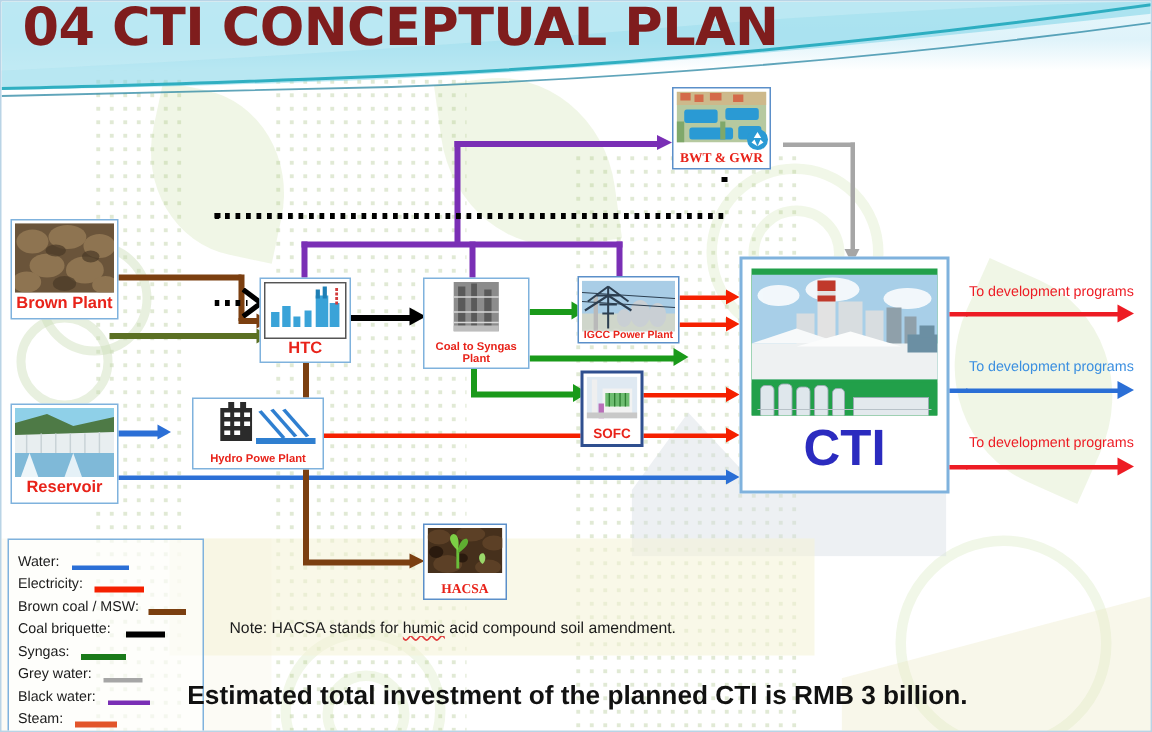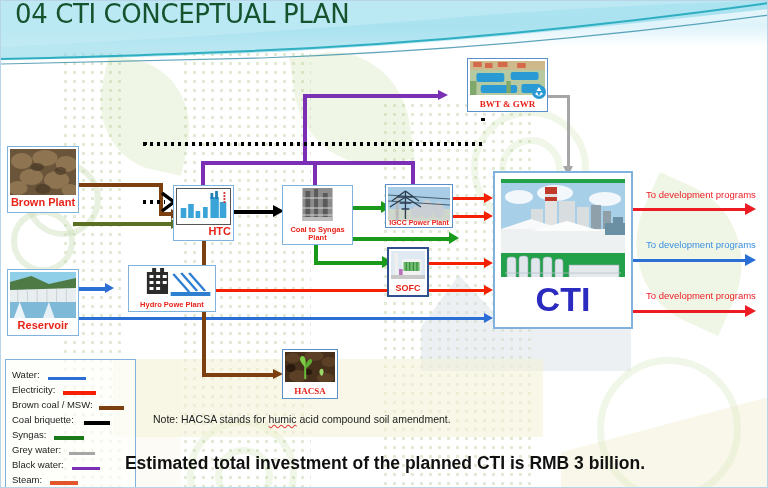--- a/index.html
+++ b/index.html
@@ -9,22 +9,22 @@
     background:#ffffff;
     border:1px solid #b9d4e6;box-sizing:border-box;
   }
   
   .hdr-band{position:absolute;left:0;top:0;width:768px;height:46px;
     background:linear-gradient(180deg,#e6f7fb 0%,#dff3fa 55%,#ffffff 100%);}
   .hdr-swoosh{position:absolute;pointer-events:none;}
   .title{
     position:absolute;left:14px;top:-2px;
     font-family:"DejaVu Sans",sans-serif;
-    font-weight:normal;font-size:26px;letter-spacing:-0.4px;
-    color:#14532d;white-space:nowrap;
+    font-weight:bold;font-size:35px;letter-spacing:-0.4px;
+    color:#7f1d1d;white-space:nowrap;
   }
   
   .bg-wm{position:absolute;left:0;top:40px;width:768px;height:448px;overflow:hidden;}
   .wm-leaf{position:absolute;border-radius:0 70% 0 70%;
     background:rgba(186,214,140,.22);}
   .wm-ring{position:absolute;border-radius:50%;border:7px solid rgba(186,214,140,.20);}
   .wm-dots{position:absolute;
     background-image:radial-gradient(rgba(200,216,178,.55) 1.4px, transparent 1.6px);
     background-size:9px 9px;}
   .wm-flower{position:absolute;border-radius:50%;
@@ -234,21 +234,21 @@
             <rect x="41" y="2" width="3" height="8"></rect>
           </g>
         <g fill="#d23b3b">
             <rect x="50" y="3" width="2" height="2"></rect>
             <rect x="50" y="6" width="2" height="2"></rect>
         <rect x="50" y="9" width="2" height="2"></rect>
             <rect x="50" y="12" width="2" height="2"></rect>
           </g>
       </svg>
     </div>
-    <span class="cap" style="font-size:11px;text-align:right;">HTC</span>
+    <span class="cap" style="font-size:11px;">HTC</span>
   </div>
 
   <div class="node proc" style="left:110px;top:264px;width:88px;margin-left:17px;">
     <div class="imgbox">
       <svg width="100%" height="28" viewBox="0 0 62 28" preserveAspectRatio="none">
         <rect width="62" height="28" fill="#fff"></rect>
         <g fill="#2b2b2b">
             <rect x="12" y="4" width="16" height="22"></rect>
             <rect x="16" y="0" width="3" height="5"></rect>
         <rect x="22" y="0" width="3" height="5"></rect>
@@ -332,21 +332,21 @@
             <line x1="25" y1="11" x2="25" y2="20"></line>
         <line x1="29" y1="11" x2="29" y2="20"></line>
           </g>
         <rect x="9" y="18" width="4" height="10" fill="#b96fb9"></rect>
         <rect x="0" y="24" width="38" height="4" fill="#c8c8c8"></rect>
       </svg>
     </div>
     <span class="cap" style="font-size:9px;">SOFC</span>
   </div>
 
-  <div class="node proc" style="left:447px;top:57px;width:81px;border-color:#5b8fc9;margin-left:19px;">
+  <div class="node proc" style="left:447px;top:57px;width:66px;border-color:#5b8fc9;">
     <div class="imgbox">
       <svg width="100%" height="34" viewBox="0 0 70 34" preserveAspectRatio="none">
         <rect width="70" height="34" fill="#b6c9a0"></rect>
         <rect y="0" width="70" height="9" fill="#cdb98b"></rect>
         <g fill="#d46a4a">
             <rect x="3" y="1" width="8" height="5"></rect>
             <rect x="14" y="2" width="7" height="5"></rect>
         <rect x="26" y="1" width="9" height="5"></rect>
             <rect x="44" y="2" width="8" height="5"></rect>
           </g>

